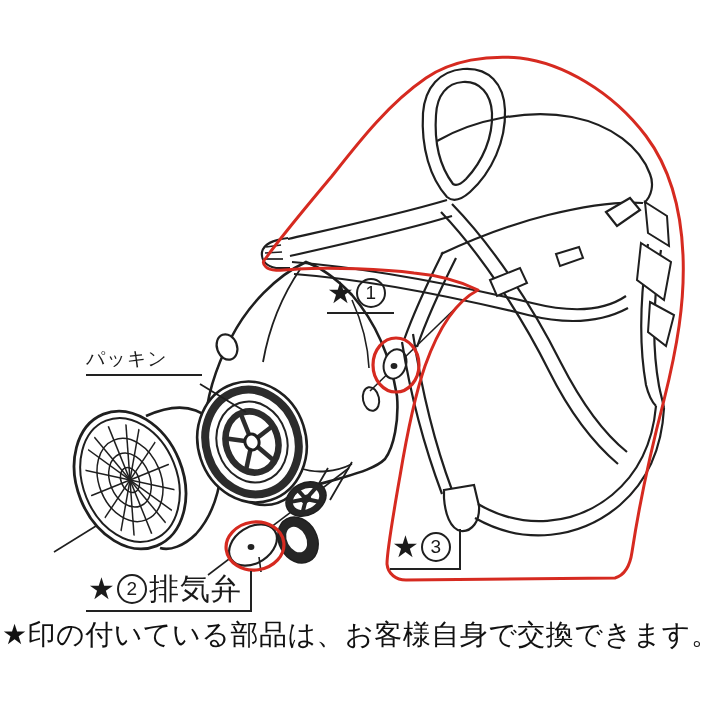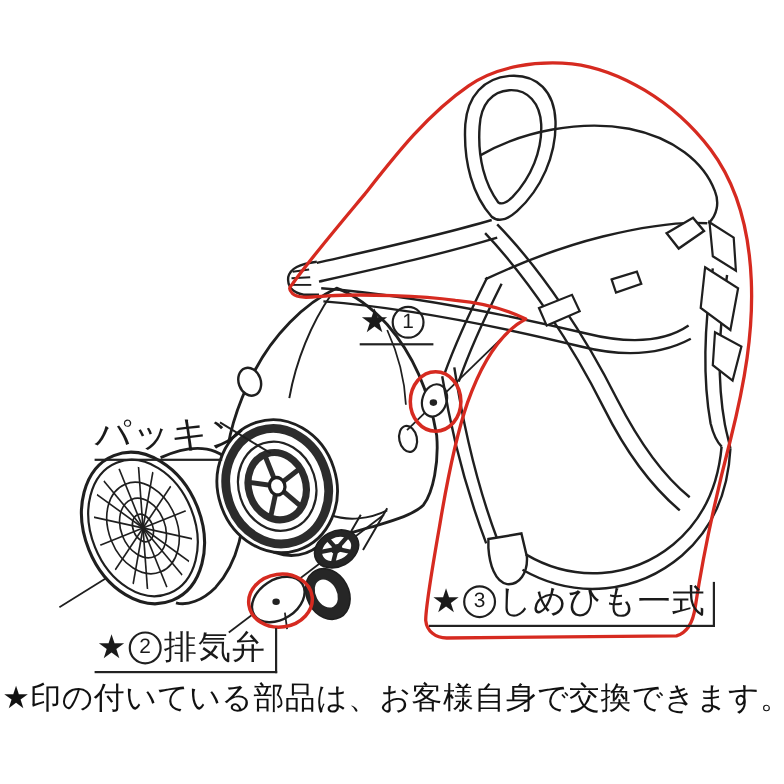--- a/index.html
+++ b/index.html
@@ -8,22 +8,22 @@
     font-family:"Liberation Sans","DejaVu Sans",sans-serif;color:#1a1a1a;
   }
   .stage svg{position:absolute;left:0;top:0;}
   .lbl{position:absolute;display:flex;align-items:center;white-space:nowrap;
        color:#1a1a1a;line-height:1.05;}
   .lbl .star{font-size:30px;letter-spacing:0;}
   .lbl .txt{letter-spacing:1px;}
   .circ-num{display:inline-flex;align-items:center;justify-content:center;
        width:26px;height:26px;border:2px solid #1f1f1f;border-radius:50%;
        font-size:19px;margin:0 2px;flex:0 0 auto;}
-  .lbl-packing{left:86px;top:349px;font-size:33px;width:116px;
-       border-bottom:2px solid #222;padding-bottom:5px;margin-top:28px;}
+  .lbl-packing{left:86px;top:349px;font-size:19px;width:116px;
+       border-bottom:2px solid #222;padding-bottom:5px;}
   .lbl-intake{left:327px;top:277px;font-size:29px;
        border-bottom:2px solid #222;padding:0 6px 3px 0;}
   .lbl-exhaust{left:86px;top:571px;font-size:30px;
        border-right:2px solid #222;border-bottom:2px solid #222;
        padding:2px 8px 5px 2px;}
   .lbl-straps{left:390px;top:529px;font-size:30px;
        border-right:2px solid #222;border-bottom:2px solid #222;
        padding:2px 6px 5px 2px;}
   .footnote{position:absolute;left:2px;top:616px;font-size:28px;
        letter-spacing:0.5px;white-space:nowrap;color:#111;}
@@ -203,17 +203,16 @@
 
   <div class="lbl lbl-exhaust">
     <span class="star">★</span>
     <span class="circ-num">2</span>
     <span class="txt">排気弁</span>
   </div>
 
   <div class="lbl lbl-straps">
     <span class="star">★</span>
     <span class="circ-num">3</span>
-    <span class="txt">しめひも一式</span>
   </div>
 
   <div class="footnote">★印の付いている部品は、お客様自身で交換できます。</div>
 </div>
 
 </body></html>

